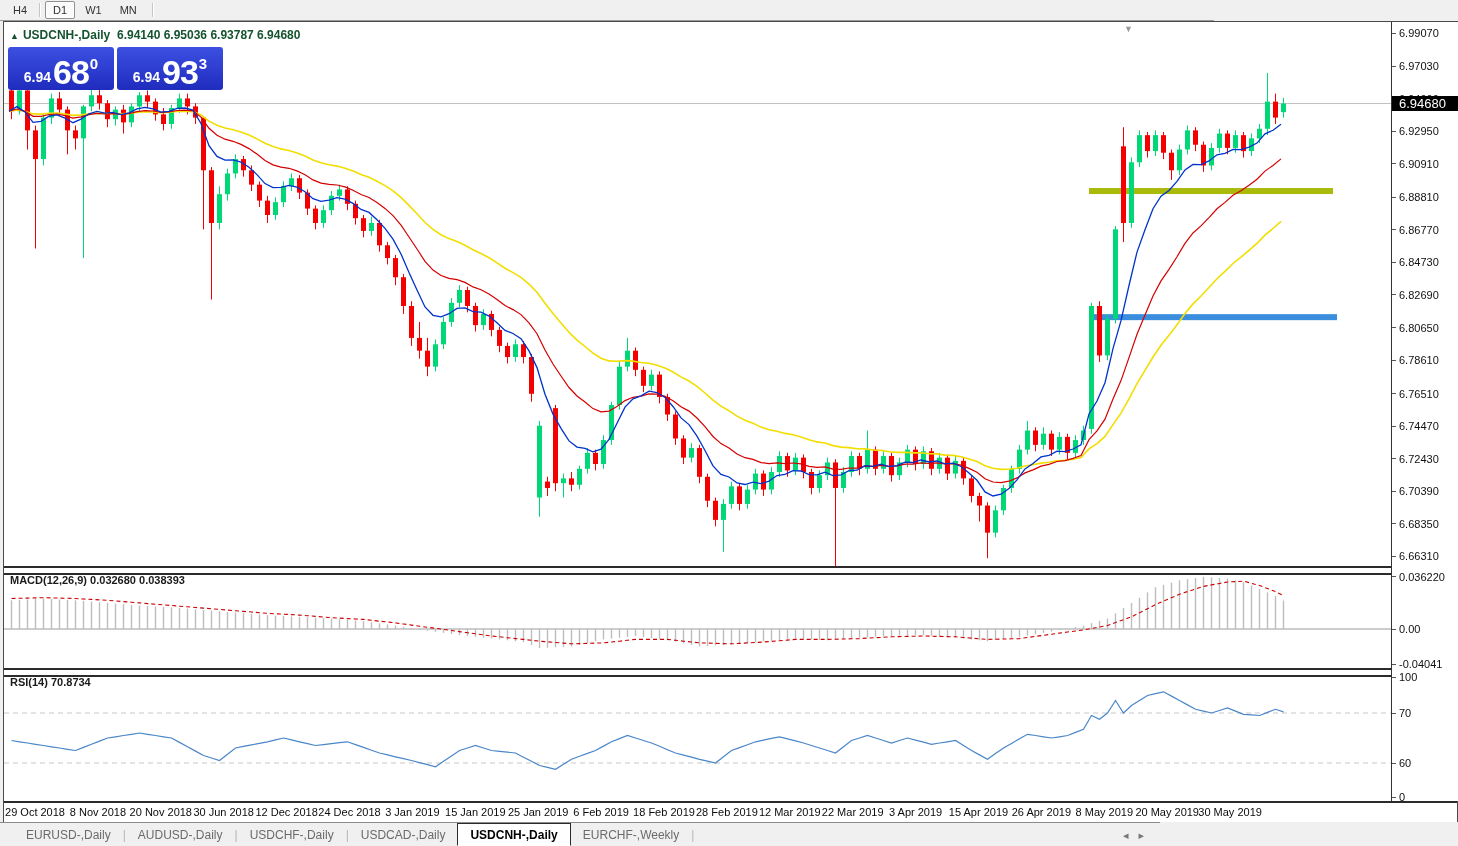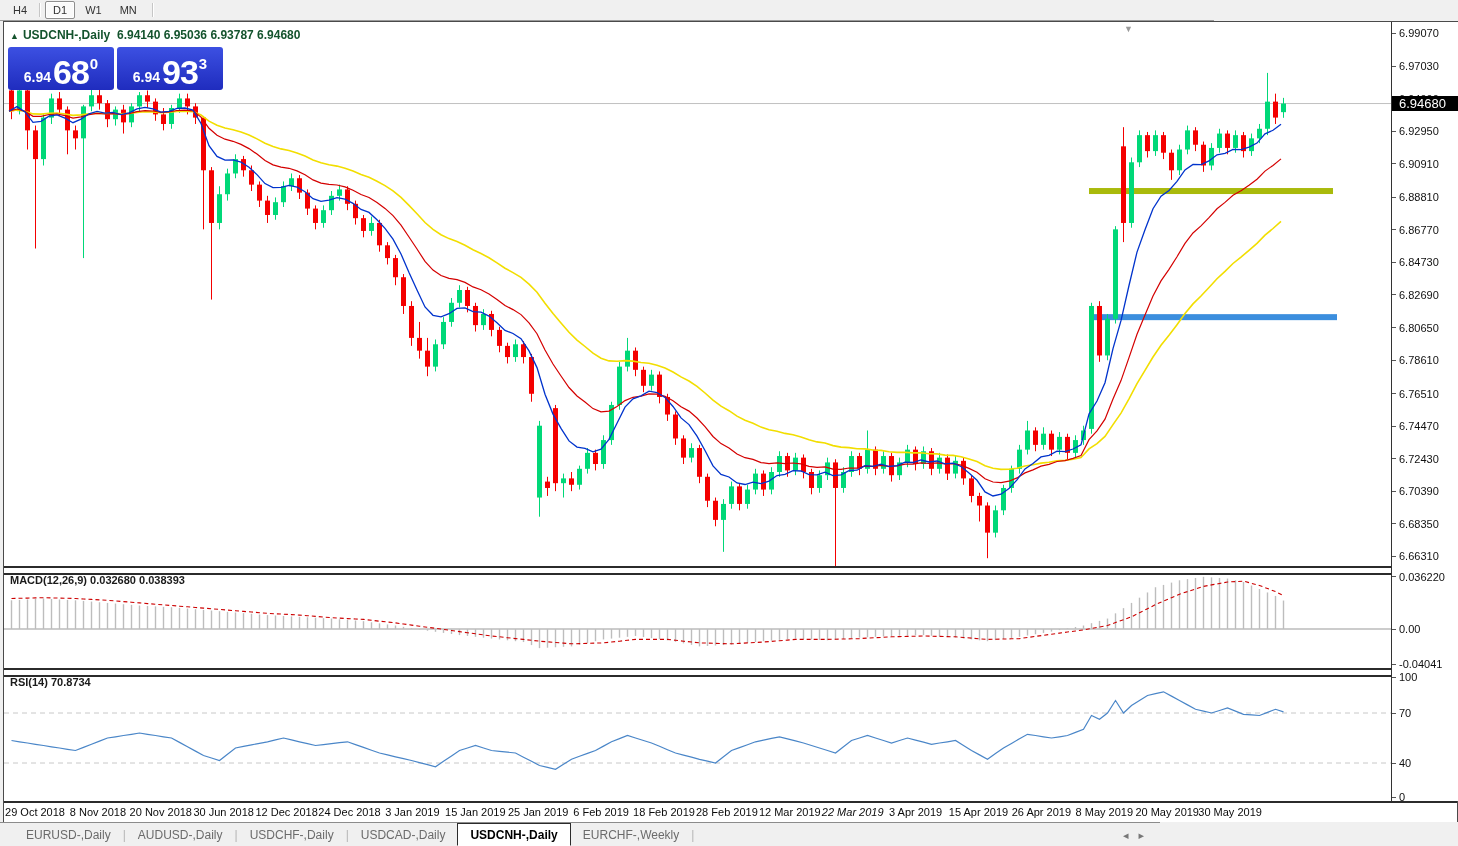--- a/index.html
+++ b/index.html
@@ -647,39 +647,39 @@
       <div class="axlabel" style="top: 548.502px;">0.036220</div>
       <div class="axtick" style="top: 606.5px;"></div>
       <div class="axlabel" style="top: 601px;">0.00</div>
       <div class="axtick" style="top: 641.5px;"></div>
       <div class="axlabel" style="top: 636px;">-0.04041</div>
       <div class="axtick" style="top: 654.5px;"></div>
       <div class="axlabel" style="top: 649px;">100</div>
       <div class="axtick" style="top: 690.5px;"></div>
       <div class="axlabel" style="top: 685px;">70</div>
       <div class="axtick" style="top: 740.5px;"></div>
-      <div class="axlabel" style="top: 735px;">40</div>
+      <div class="axlabel" style="top: 735px;">60</div>
       <div class="axtick" style="top: 774.5px;"></div>
       <div class="axlabel" style="top: 769px;">0</div>
     </div>
   <div id="dateStrip" class="abs">
       <div class="dlabel" style="left: 27px;">29 Oct 2018</div>
       <div class="dlabel" style="left: 89.9px;">8 Nov 2018</div>
       <div class="dlabel" style="left: 152.8px;">20 Nov 2018</div>
       <div class="dlabel" style="left: 215.7px;">30 Jun 2018</div>
       <div class="dlabel" style="left: 278.6px;">12 Dec 2018</div>
       <div class="dlabel" style="left: 341.5px;">24 Dec 2018</div>
       <div class="dlabel" style="left: 404.4px;">3 Jan 2019</div>
       <div class="dlabel" style="left: 467.3px;">15 Jan 2019</div>
       <div class="dlabel" style="left: 530.2px;">25 Jan 2019</div>
       <div class="dlabel" style="left: 593.1px;">6 Feb 2019</div>
       <div class="dlabel" style="left: 656px;">18 Feb 2019</div>
       <div class="dlabel" style="left: 718.9px;">28 Feb 2019</div>
       <div class="dlabel" style="left: 781.8px;">12 Mar 2019</div>
-      <div class="dlabel" style="left: 844.7px; font-style: italic;">22 Mar 2019</div>
+      <div class="dlabel" style="left: 844.7px;">22 Mar 2019</div>
       <div class="dlabel" style="left: 907.6px;">3 Apr 2019</div>
       <div class="dlabel" style="left: 970.5px;">15 Apr 2019</div>
       <div class="dlabel" style="left: 1033.4px;">26 Apr 2019</div>
       <div class="dlabel" style="left: 1096.3px;">8 May 2019</div>
       <div class="dlabel" style="left: 1159.2px; text-align: right;">20 May 2019</div>
       <div class="dlabel" style="left: 1222.1px;">30 May 2019</div>
     </div>
 </div>
 
 <div id="tabbar" class="abs">

